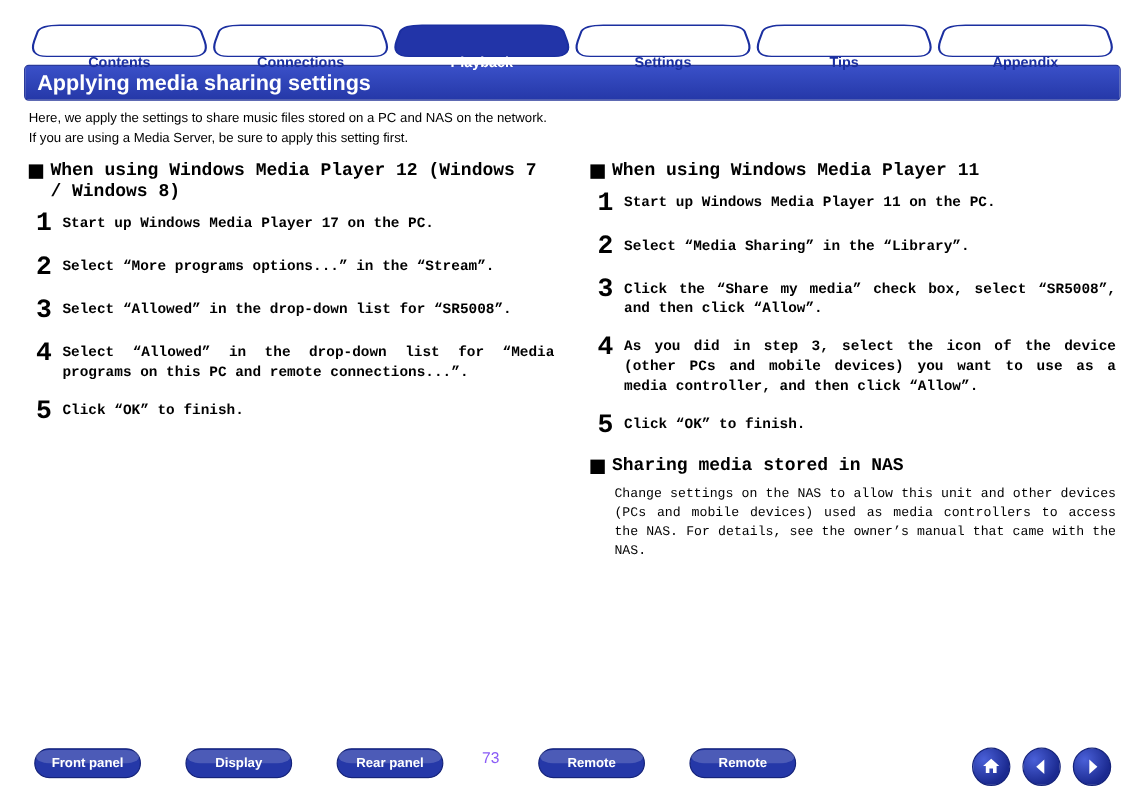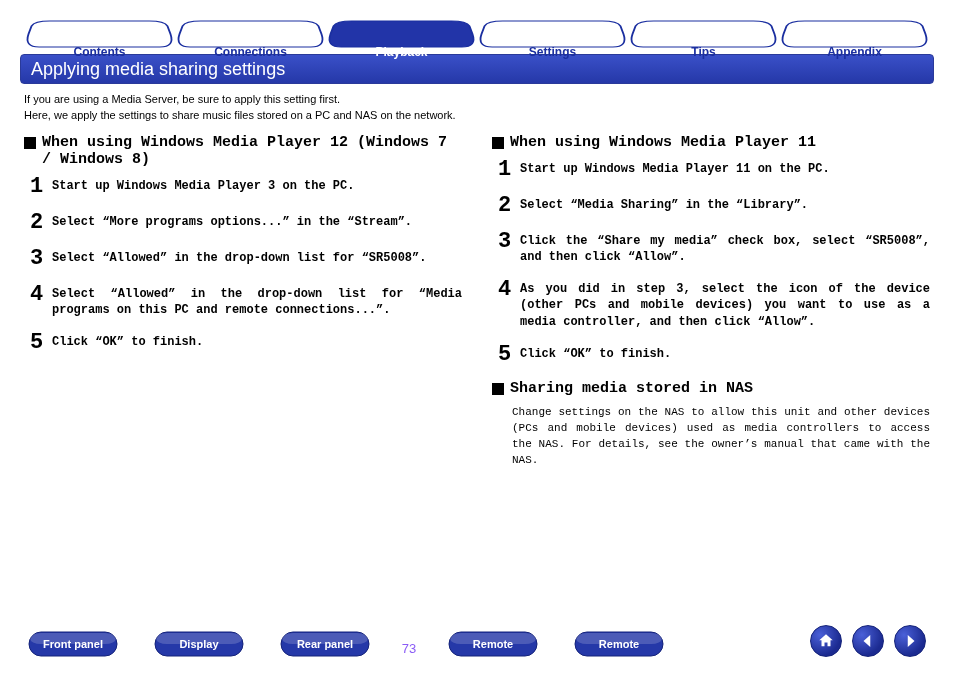--- a/index.html
+++ b/index.html
@@ -46,21 +46,21 @@
   .tab.active .label { color: #fff; }
   
   .section-bar {
     margin-top: 6px;
     height: 28px;
     background: linear-gradient(#3a50c8, #2538a8);
     border-radius: 4px;
     border: 1px solid #2a3a9a;
     color: #fff;
     font-size: 18px;
-    font-weight: normal;
+    font-weight: bold;
     padding-left: 10px;
     display: flex;
     align-items: center;
   }
   .intro {
     font-size: 11px;
     line-height: 1.45;
     margin: 8px 0 10px 4px;
   }
   
@@ -111,21 +111,21 @@
     text-align: justify;
   }
   .nas-h { margin-top: 0; }
   
   .footer {
     position: absolute;
     left: 0; right: 0;
     bottom: 16px;
     height: 34px;
     display: flex;
-    align-items: flex-end;
+    align-items: flex-start;
     padding: 0 28px;
   }
   .pill {
     position: relative; width: 90px; height: 26px;
   }
   .pill svg { position:absolute; inset:0; width:100%; height:100%; }
   .pill .plabel {
     position: absolute; inset: 0;
     display: flex; align-items: center; justify-content: center;
     color: #fff; font-size: 11px; font-weight: bold;
@@ -190,35 +190,35 @@
         </svg>
       <span class="label">Appendix</span>
     </div>
   </div>
 
   <div class="section-bar">
     <span>Applying media sharing settings</span>
   </div>
 
   <div class="intro">
+    <div>Here, we apply the settings to share music files stored on a PC and NAS on the network.</div>
     <div>If you are using a Media Server, be sure to apply this setting first.</div>
-    <div>Here, we apply the settings to share music files stored on a PC and NAS on the network.</div>
   </div>
 
   <div class="cols">
 
     <div class="col">
       <div class="h">
         <span class="sq"></span>
         <span>When using Windows Media Player 12 (Windows 7 / Windows 8)</span>
       </div>
       <div class="steps">
         <div class="step">
           <div class="num">1</div>
-          <div class="txt">Start up Windows Media Player 3 on the PC.</div>
+          <div class="txt">Start up Windows Media Player 17 on the PC.</div>
         </div>
         <div class="step">
           <div class="num">2</div>
           <div class="txt">Select “More programs options...” in the “Stream”.</div>
         </div>
         <div class="step">
           <div class="num">3</div>
           <div class="txt">Select “Allowed” in the drop-down list for “SR5008”.</div>
         </div>
         <div class="step">

